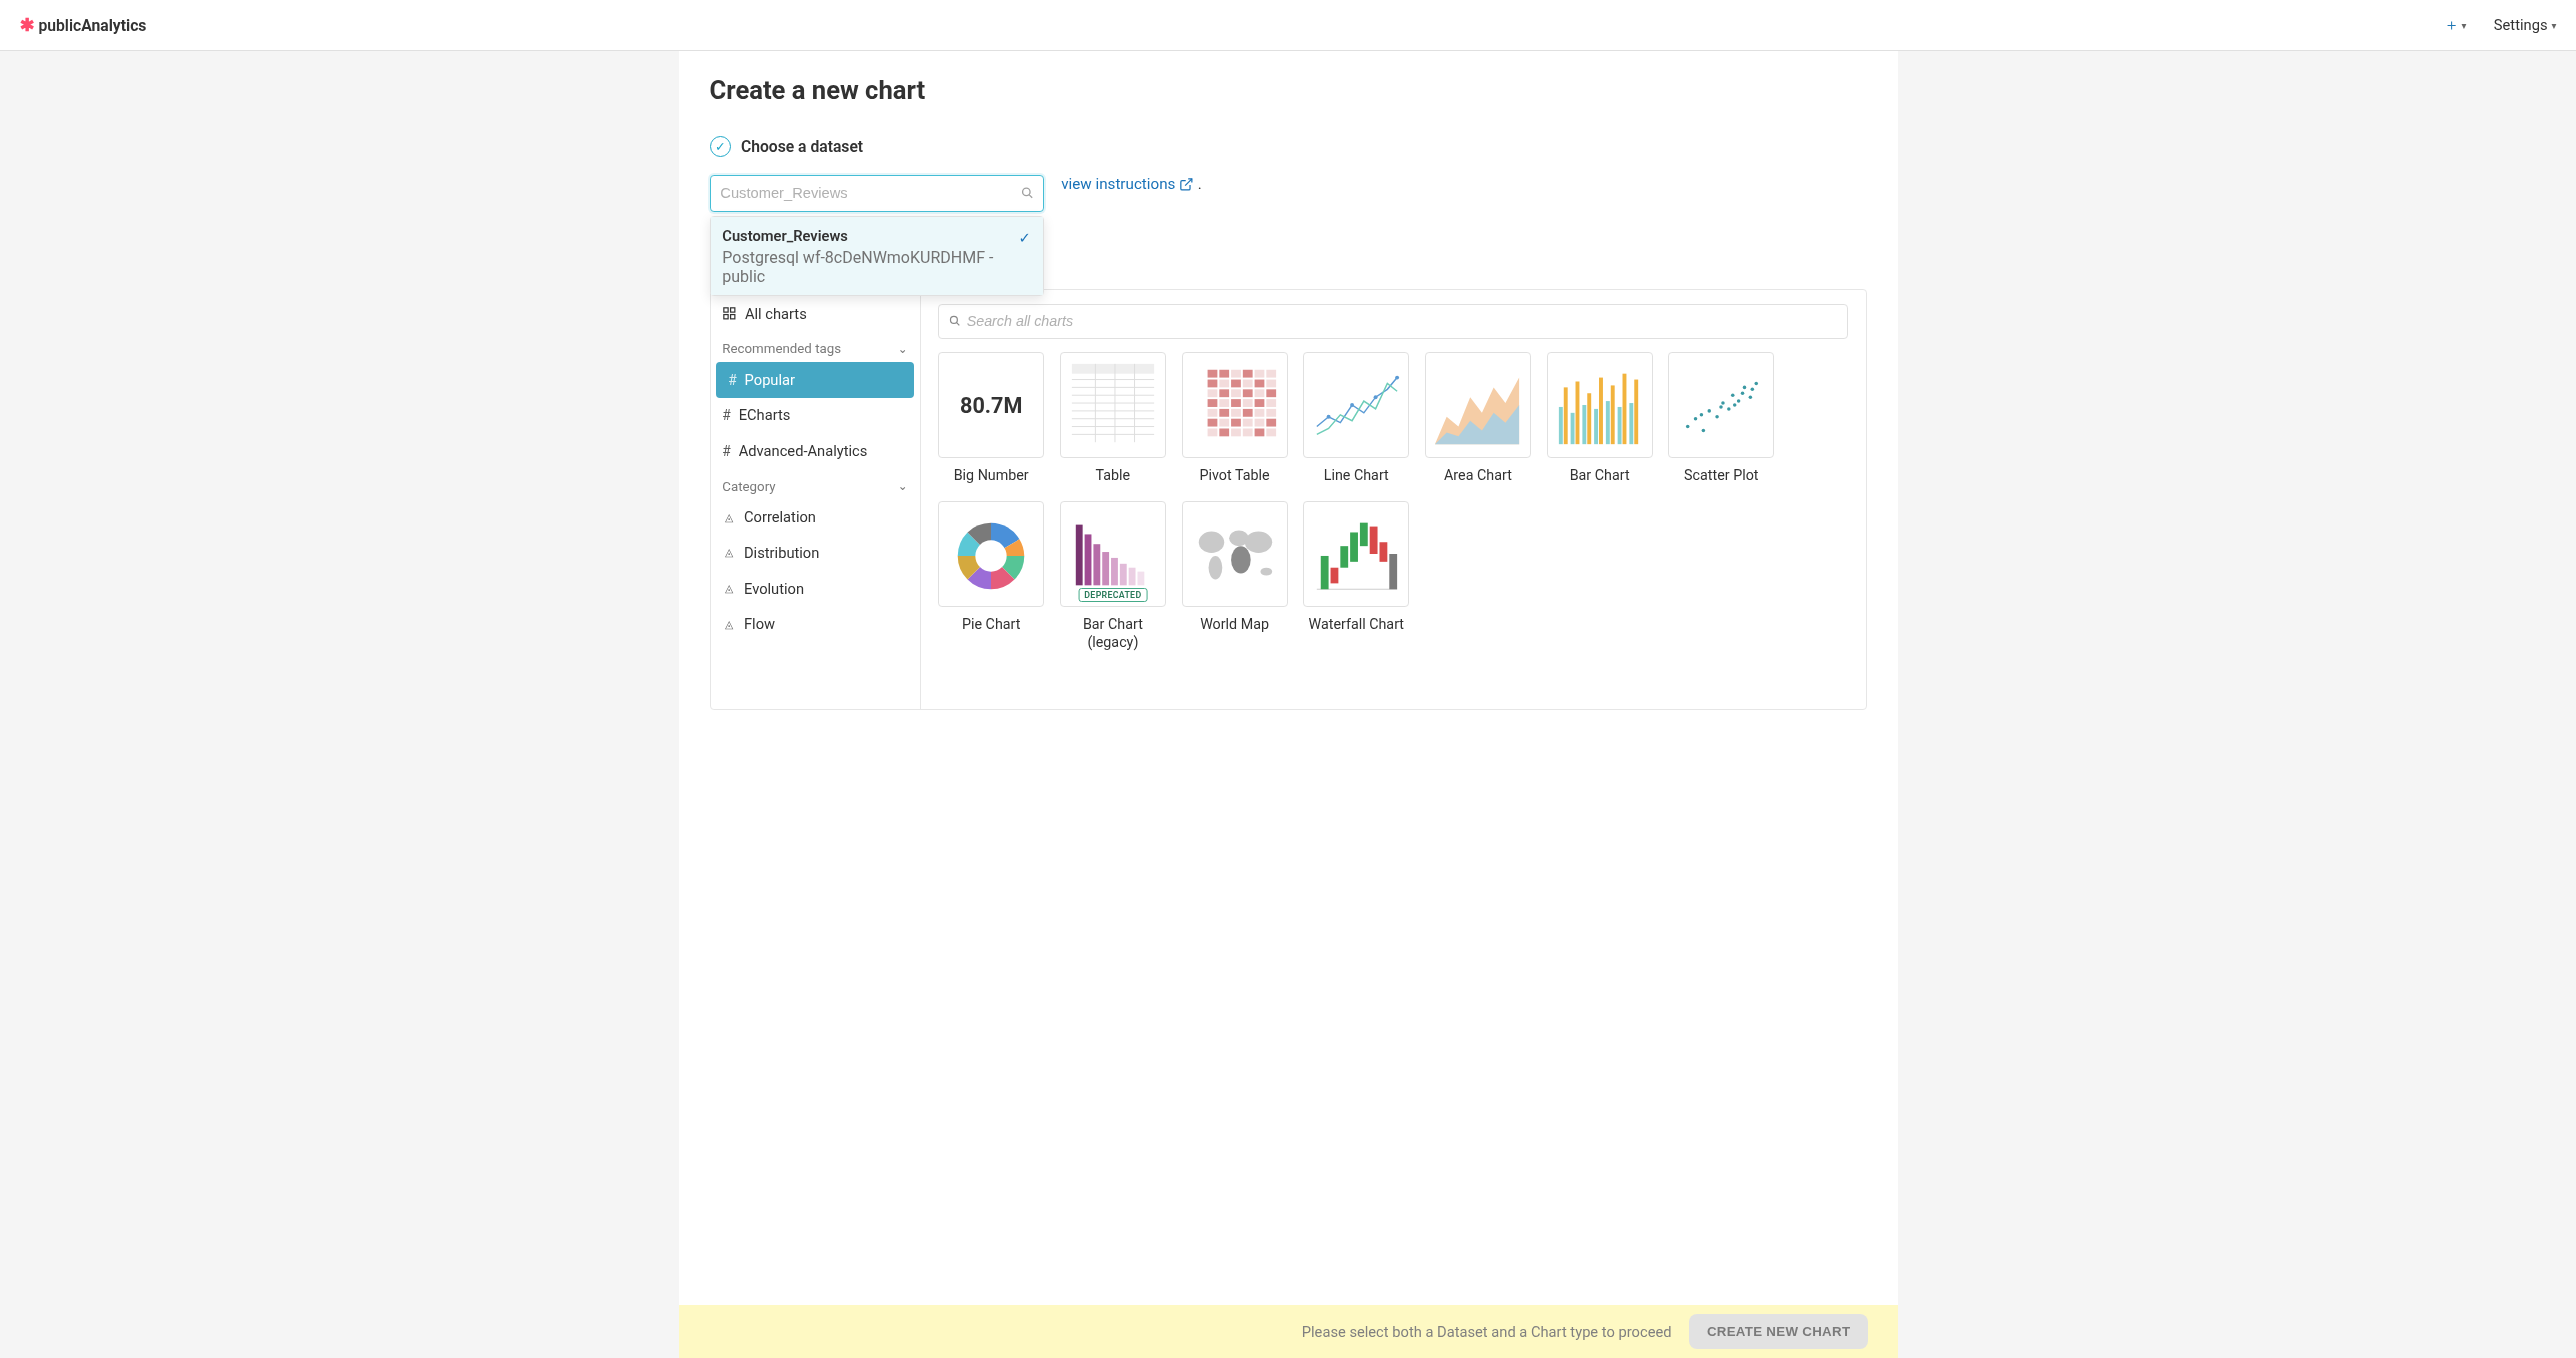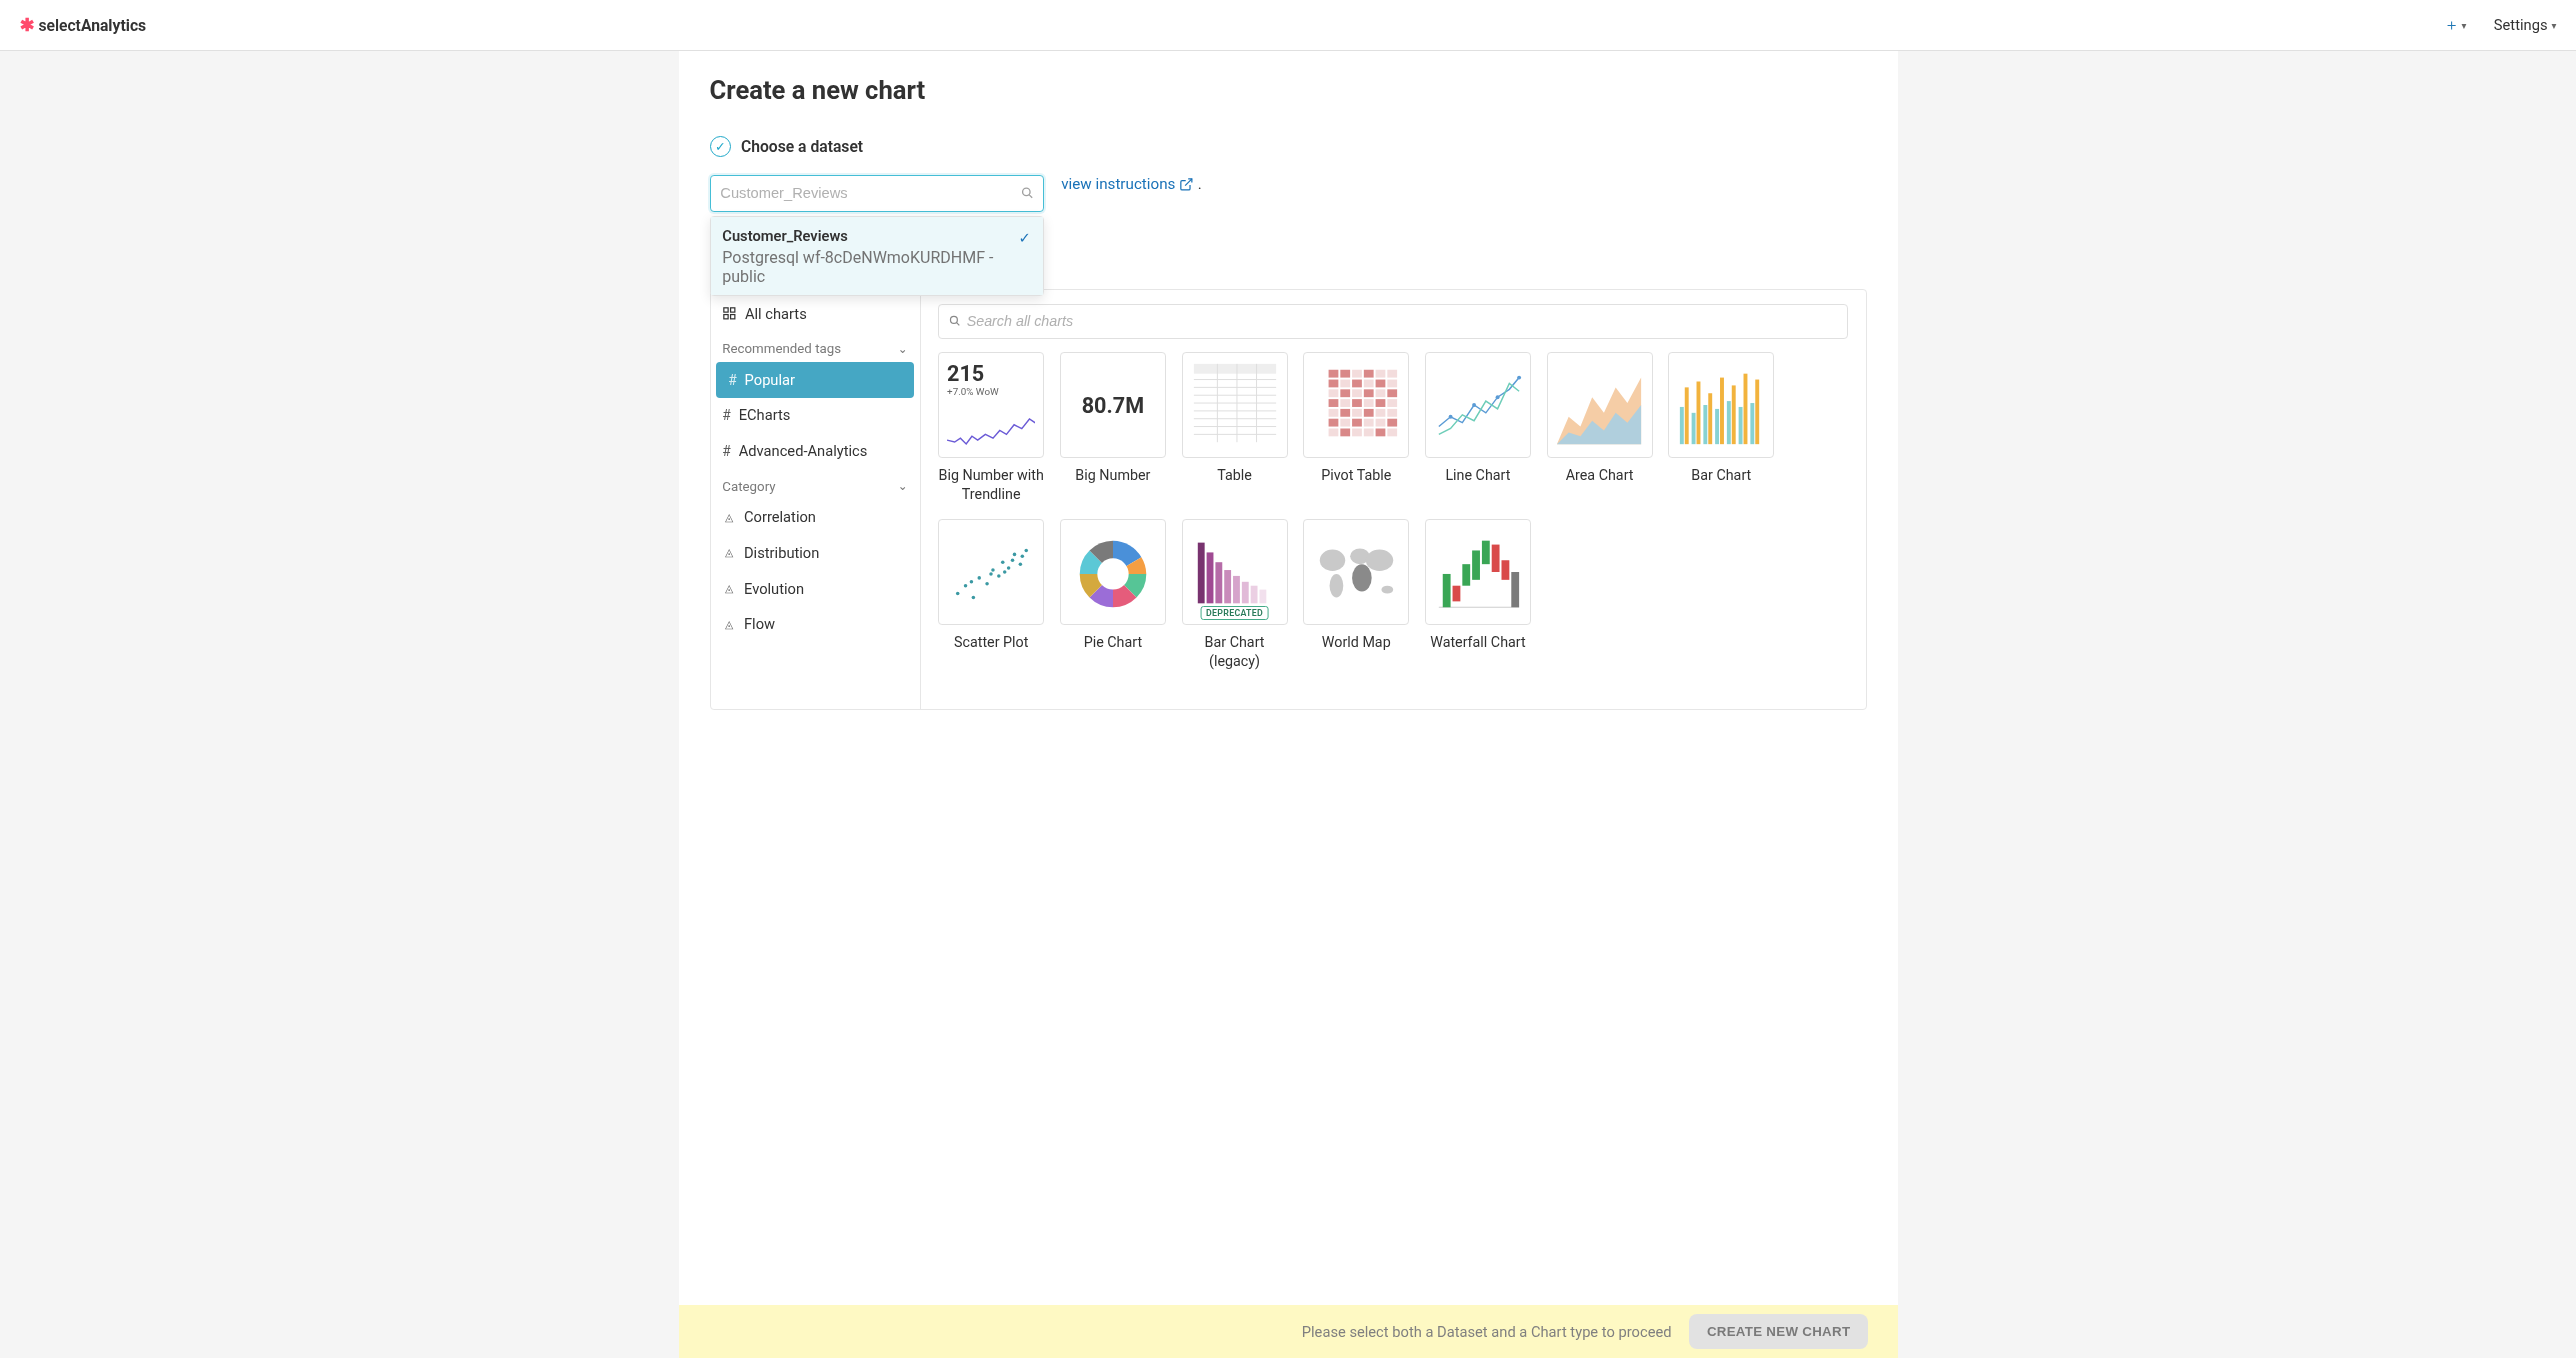--- a/index.html
+++ b/index.html
@@ -216,21 +216,21 @@
   .bignum .spark { flex:1; display:flex; align-items:flex-end; }
   .bignum2 { font-size: 21.6px; font-weight: 700; color:#333; }
   svg { display:block; }
 </style>
 </head>
 <body>
 
 <div class="app-header">
   <div class="logo">
     <span class="logo-icon">✱</span>
-    <span>select</span>
+    <span>public</span>
       <span class="logo-text-light" style="font-weight:700;">Analytics</span>
   </div>
   <div class="header-right">
     <div class="plus-menu">
       <span>＋</span>
       <span style="font-size:9.8px;color:#666;">▾</span>
     </div>
     <div class="settings-menu">
       <span>Settings</span>
       <span style="font-size:9.8px;color:#666;">▾</span>
@@ -343,34 +343,20 @@
           <svg width="11.8" height="11.8" viewBox="0 0 24 24" fill="none" stroke="currentColor" stroke-width="2.5">
               <circle cx="10" cy="10" r="7"></circle>
               <line x1="21" y1="21" x2="15" y2="15"></line>
             </svg>
         </span>
         <input placeholder="Search all charts" style="">
       </div>
 
       <div class="gallery-grid">
 
-        <div class="chart-card">
-          <div class="thumb">
-            <div class="bignum">
-              <div class="big">215</div>
-              <div class="sub">+7.0% WoW</div>
-              <div class="spark">
-                <svg width="90" height="39" viewBox="0 0 92 40">
-                    <polyline fill="none" stroke="#6b5bd6" stroke-width="1.5" points="0,30 8,32 14,28 20,34 26,26 32,30 40,24 48,28 55,20 62,24 70,14 78,18 86,8 92,12"></polyline>
-                  </svg>
-              </div>
-            </div>
-          </div>
-          <div class="card-label">Big Number with Trendline</div>
-        </div>
 
         <div class="chart-card">
           <div class="thumb">
             <div class="bignum2">80.7M</div>
           </div>
           <div class="card-label">Big Number</div>
         </div>
 
         <div class="chart-card">
           <div class="thumb">

